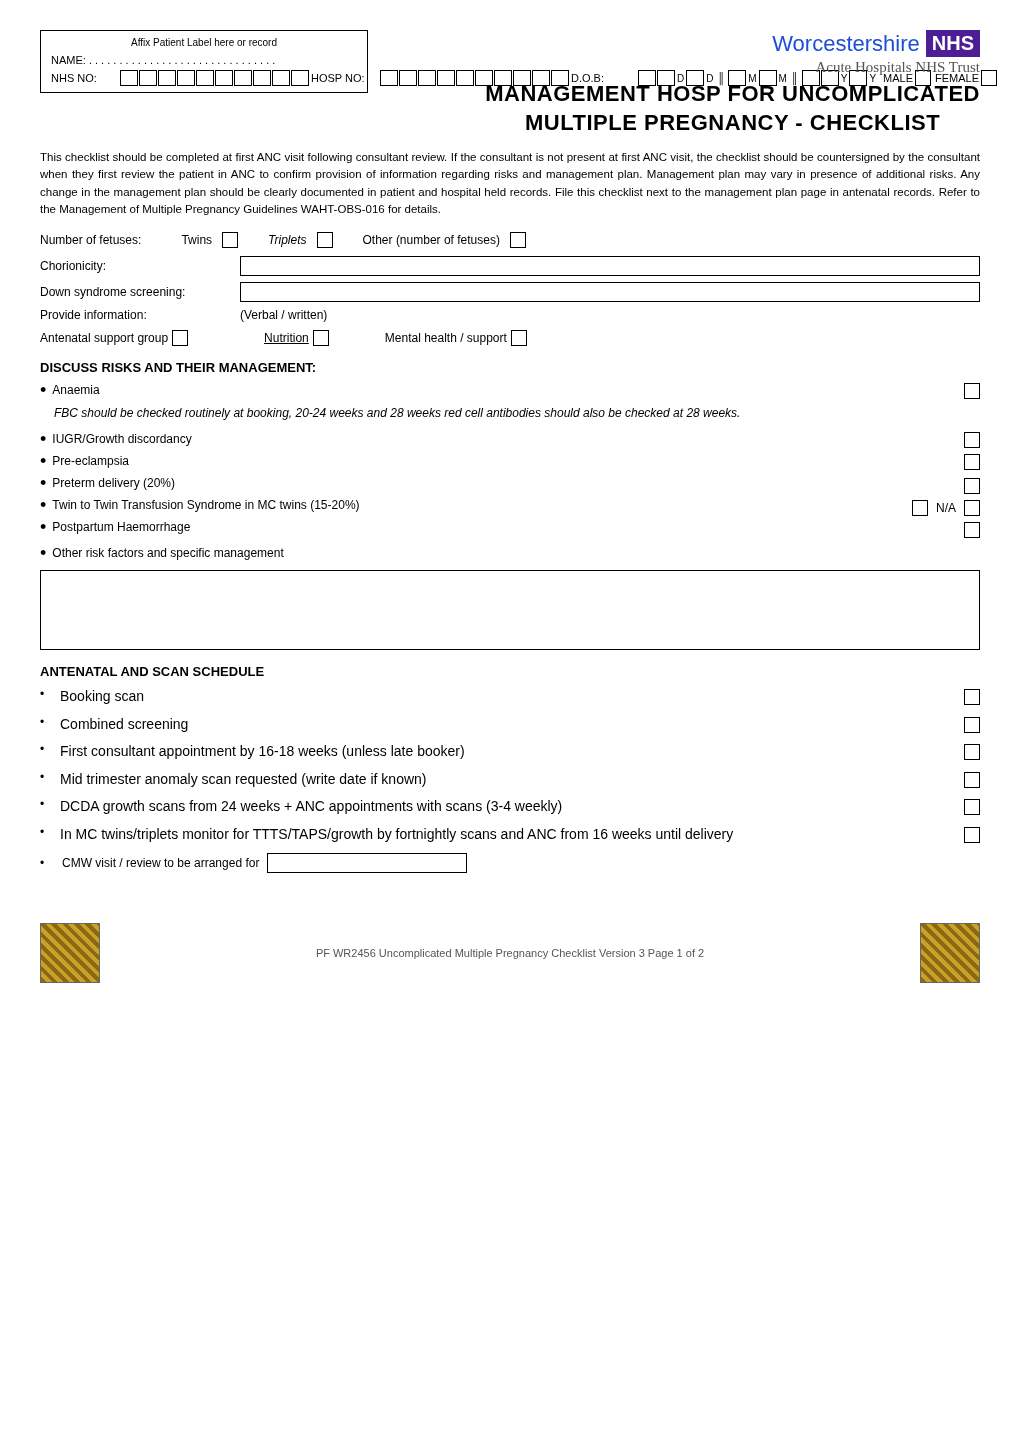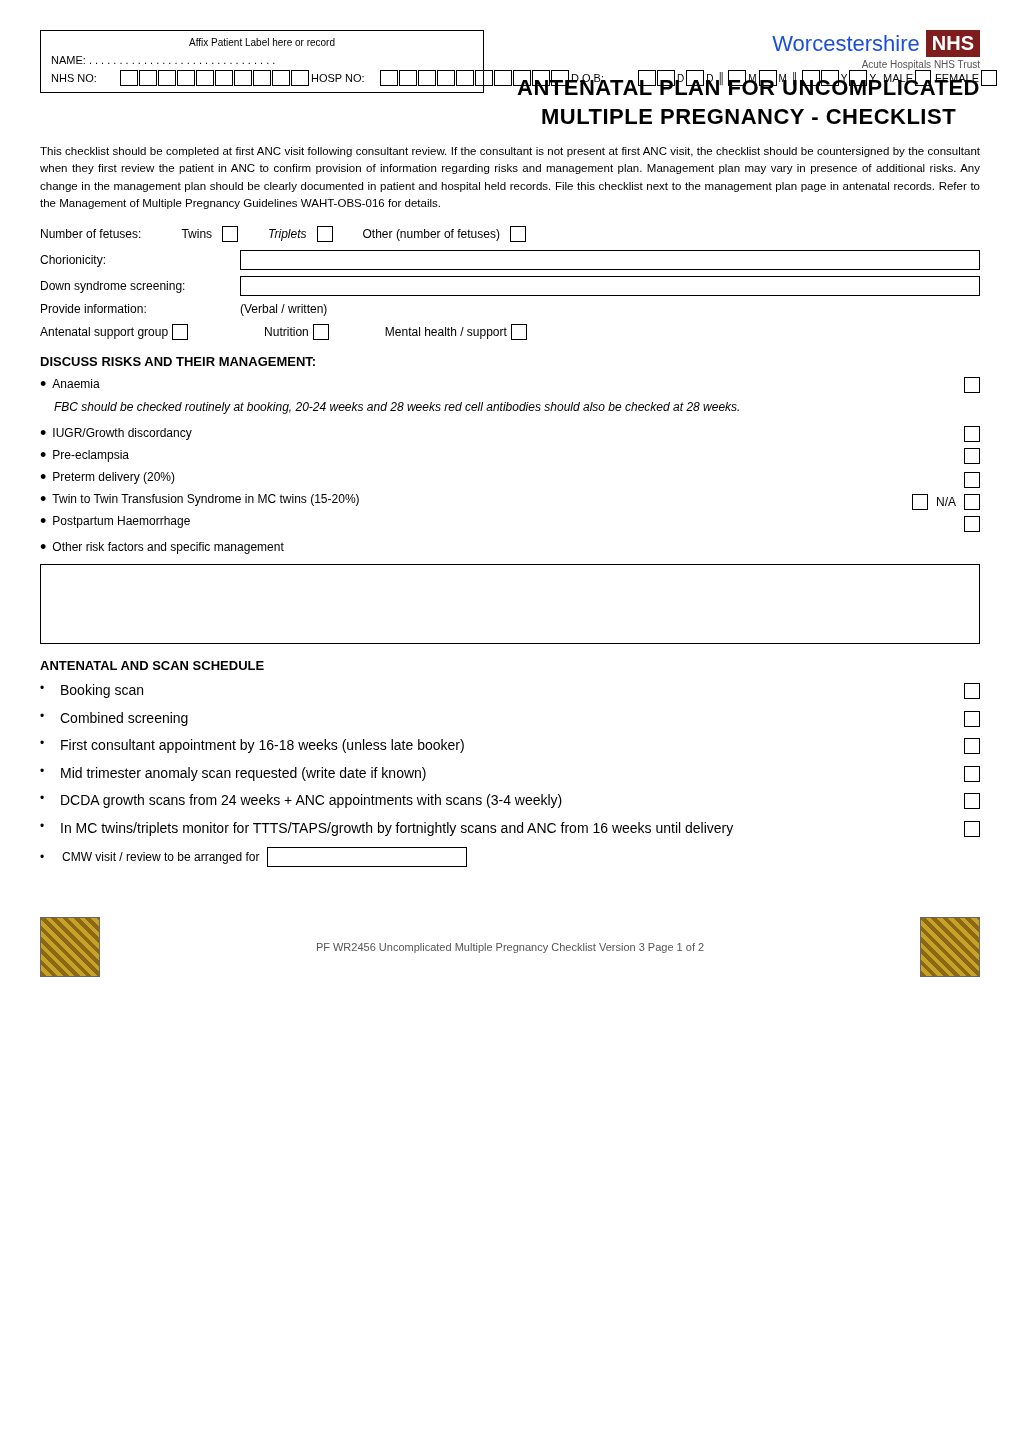--- a/index.html
+++ b/index.html
@@ -16,21 +16,21 @@
     
     .header {
       display: flex;
       justify-content: space-between;
       align-items: flex-start;
       margin-bottom: 8px;
     }
     .header-left {
       border: 1px solid #000;
       padding: 6px 10px;
-      width: 444px;
+      width: 328px;
       font-size: 11px;
     }
     .header-left .affix-label {
       text-align: center;
       font-size: 10px;
       margin-bottom: 6px;
     }
     .header-left .name-row {
       margin-bottom: 4px;
     }
@@ -97,31 +97,32 @@
       justify-content: flex-end;
       gap: 6px;
       margin-bottom: 2px;
     }
     .nhs-text {
       font-size: 22px;
       font-weight: normal;
       color: #1d4ed8;
     }
     .nhs-box {
-      background: #7f1d1d;
+      background: #4c1d95;
       color: #fff;
       font-size: 20px;
       font-weight: bold;
       padding: 2px 6px;
       font-family: Arial, sans-serif;
       text-align: center;
     }
     .trust-name {
-      font-size: 10px;
+      font-size: 15px;
       color: #555;
+      font-family: Liberation Serif, serif;
     }
 
     .main-title {
       font-size: 22px;
       font-weight: bold;
       text-align: center;
       line-height: 1.3;
       margin-top: 4px;
       letter-spacing: 0.5px;
     }
@@ -369,21 +370,21 @@
     </div>
   </div>
 
   <div class="header-right">
     <div class="nhs-logo">
       <span class="nhs-text">Worcestershire</span>
       <span class="nhs-box">NHS</span>
     </div>
     <div class="trust-name">Acute Hospitals NHS Trust</div>
     <div class="main-title">
-      <div>ANTENATAL PLAN FOR UNCOMPLICATED</div>
+      <div>MANAGEMENT HOSP FOR UNCOMPLICATED</div>
       <div>MULTIPLE PREGNANCY - CHECKLIST</div>
     </div>
   </div>
 </div>
 
 <p class="intro-text">This checklist should be completed at first ANC visit following consultant review. If the consultant is not present at first ANC visit, the checklist should be countersigned by the consultant when they first review the patient in ANC to confirm provision of information regarding risks and management plan. Management plan may vary in presence of additional risks. Any change in the management plan should be clearly documented in patient and hospital held records. File this checklist next to the management plan page in antenatal records. Refer to the Management of Multiple Pregnancy Guidelines WAHT-OBS-016 for details.</p>
 
 <div class="number-fetuses-row">
   <span>Number of fetuses:</span>
   <span style="margin-left:30px;">Twins</span>
@@ -407,21 +408,21 @@
 <div class="provide-row">
   <span class="provide-label">Provide information:</span>
   <span class="provide-value">(Verbal / written)</span>
 </div>
 
 <div class="antenatal-options-row">
   <div class="option-item">
     <span>Antenatal support group</span>
     <div class="checkbox-box"></div>
   </div>
-  <div class="option-item" style="margin-left: 60px;">
+  <div class="option-item" style="margin-left: 60px; text-decoration: underline;">
     <span>Nutrition</span>
     <div class="checkbox-box"></div>
   </div>
   <div class="option-item" style="margin-left: 40px;">
     <span>Mental health / support</span>
     <div class="checkbox-box"></div>
   </div>
 </div>
 
 <div class="section-heading">DISCUSS RISKS AND THEIR MANAGEMENT:</div>

